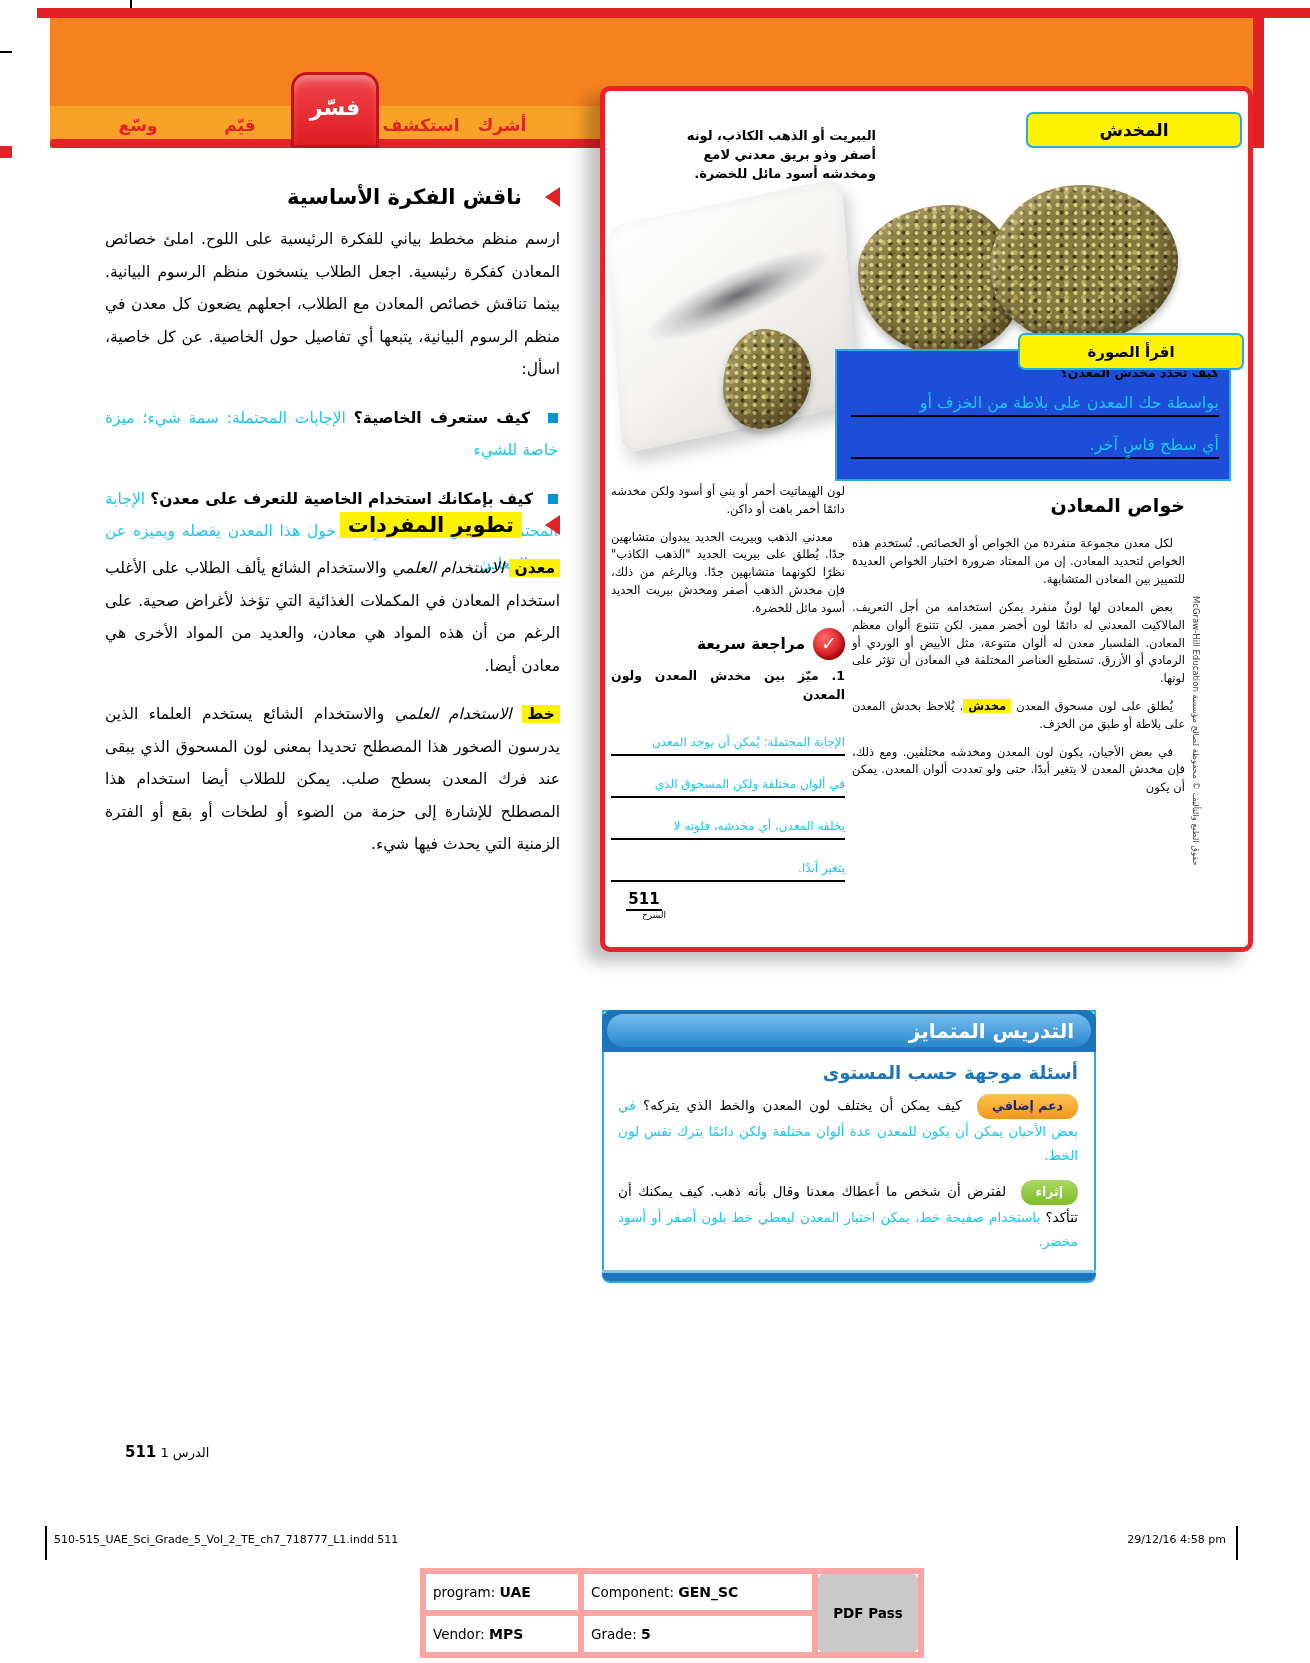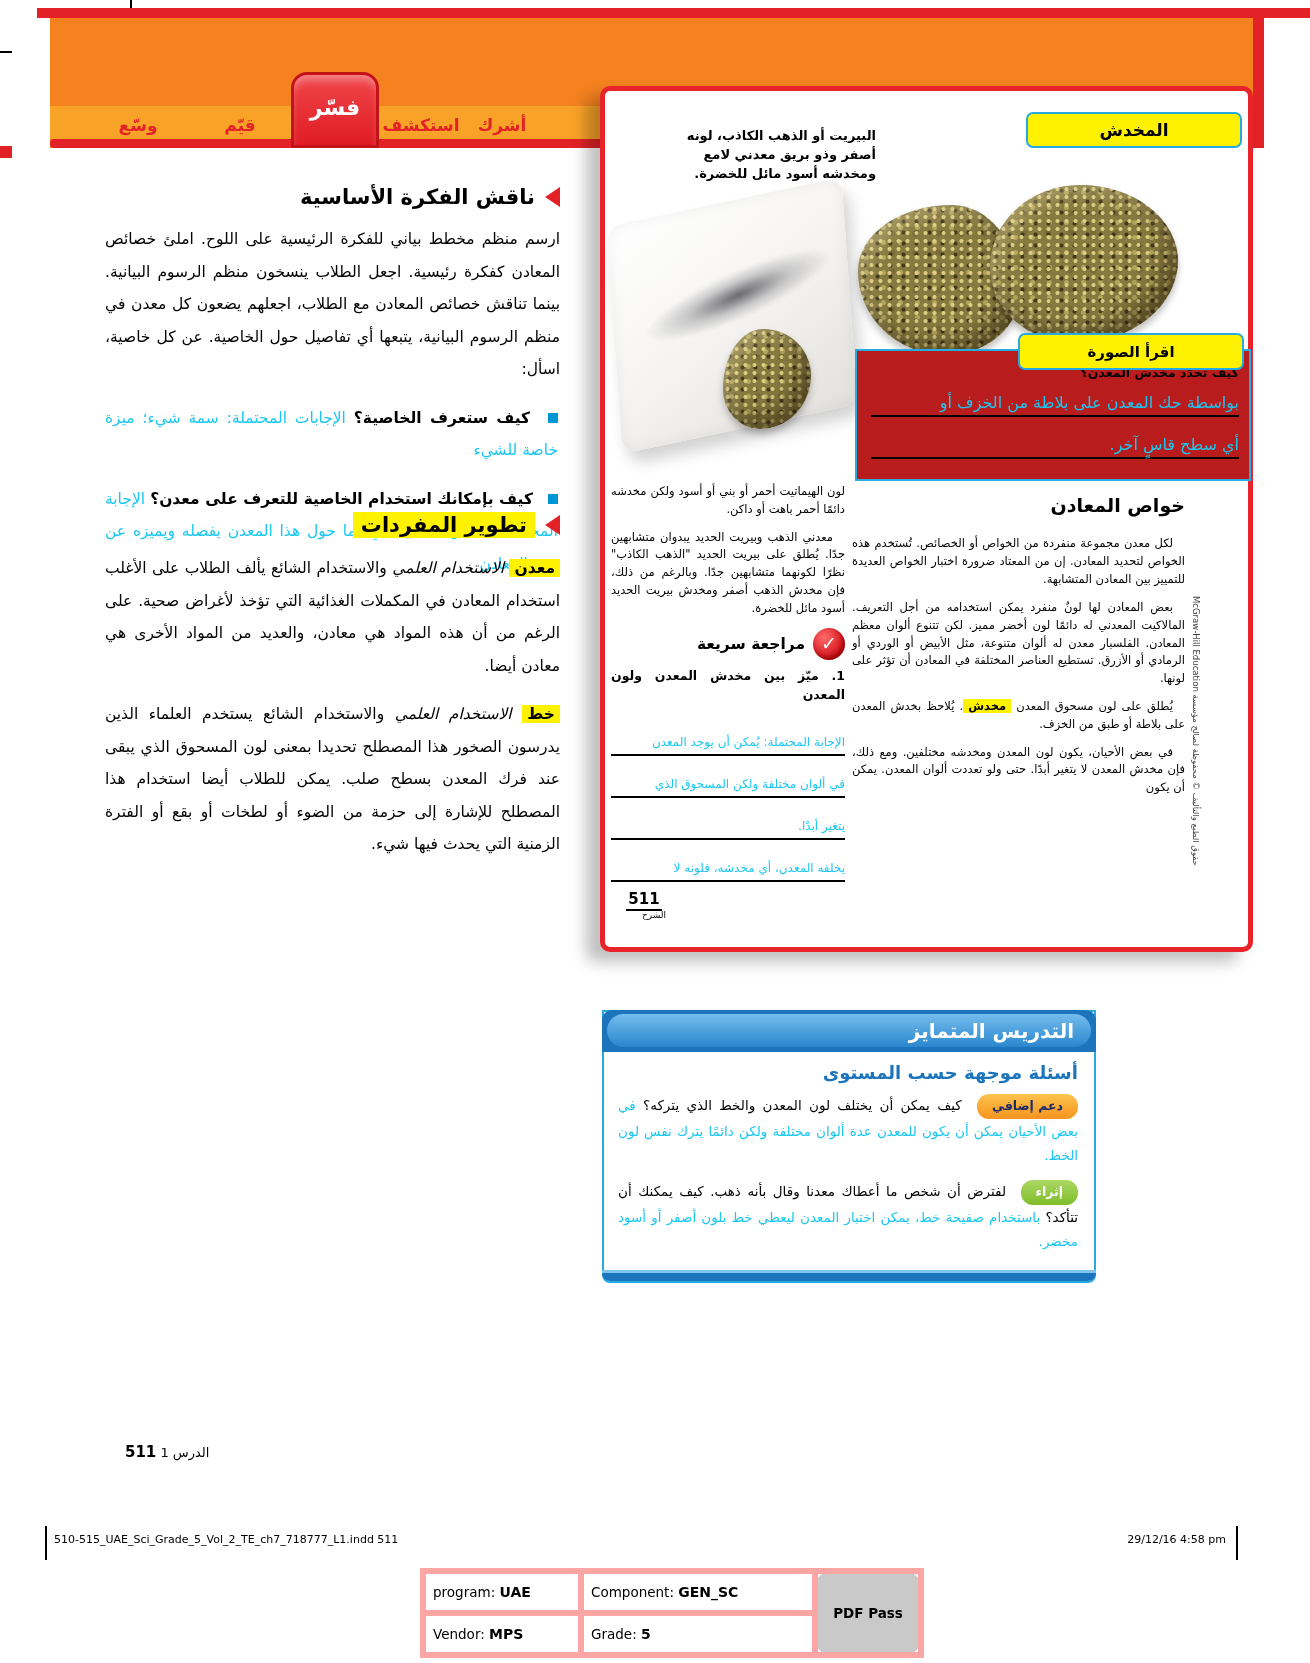--- a/index.html
+++ b/index.html
@@ -25,21 +25,21 @@
   #tab-active{position:absolute;left:241px;bottom:0;width:88px;height:70px;
       background:linear-gradient(#f0484d,#df1a21);border-radius:16px 16px 0 0;
       box-shadow:inset 0 0 0 3px #c31218, inset 0 8px 8px rgba(255,255,255,.35);
       display:flex;align-items:center;justify-content:center;color:#fff;font-weight:bold;
       font-size:22px;padding-bottom:6px;}
 
   
   .t-col{direction:rtl;text-align:justify;}
   #discuss-block{left:105px;top:185px;width:455px;}
   #vocab-block{left:105px;top:512px;width:455px;}
-  .sec-title{display:flex;align-items:center;gap:10px;font-size:21px;font-weight:bold;margin:0 0 14px;}
+  .sec-title{display:flex;align-items:center;gap:23px;font-size:21px;font-weight:bold;margin:0 0 14px;}
   .tri{width:0;height:0;border-top:10px solid transparent;border-bottom:10px solid transparent;
        border-right:15px solid #e32227;flex:0 0 auto;}
   .hl{background:#fff200;padding:1px 8px;}
   .t-col p{font-size:15.5px;line-height:2.1;margin:0 0 16px;}
   .bullet{padding-right:2px;}
   .sq{display:inline-block;width:10px;height:10px;background:#0096d6;margin-left:10px;}
   .cyan{color:#1bc7f2;}
   mark.term{background:#fff200;font-weight:bold;padding:0 5px;}
   .vocab-usage{font-style:italic;}
 
@@ -66,21 +66,21 @@
   #rock-b{left:385px;top:94px;width:188px;height:158px;border-radius:48% 52% 55% 45%/52% 48% 52% 48%;}
   #plate{left:7px;top:112px;width:240px;height:225px;transform:rotate(-12deg) skewX(-8deg);
       background:linear-gradient(150deg,#ffffff 0%,#f5f4f2 50%,#e2e0dc 100%);
       border-radius:16px;box-shadow:6px 12px 16px rgba(0,0,0,.18), inset 0 0 14px rgba(0,0,0,.06);}
   #smudge{left:30px;top:70px;width:195px;height:48px;transform:rotate(-12deg);
       background:radial-gradient(ellipse closest-side, rgba(70,70,76,.8), rgba(115,115,120,.35) 55%, transparent);
       filter:blur(1px);}
   #plate-rock{left:118px;top:238px;width:88px;height:100px;border-radius:46% 54% 58% 42%/60% 46% 54% 40%;}
 
   
-  #read-box{left:250px;top:258px;width:392px;height:128px;border:2.5px solid #29abe2;background:#b91c1c;z-index:2;}
+  #read-box{left:230px;top:258px;width:392px;height:128px;border:2.5px solid #29abe2;background:#1d4ed8;z-index:2;}
   #read-q{position:absolute;right:10px;top:14px;left:14px;direction:rtl;font-size:12.5px;font-weight:bold;}
   .ans-line{position:absolute;right:10px;left:14px;border-bottom:2.5px solid #000;
       color:#1bc7f2;font-size:16px;direction:rtl;padding-bottom:3px;}
   #ans1{top:42px;} #ans2{top:84px;}
 
   
   .pg-col{position:absolute;direction:rtl;text-align:justify;font-size:11.5px;line-height:1.55;}
   #mid-col{left:6px;top:392px;width:234px;}
   #props-col{left:247px;top:400px;width:333px;}
   .pg-col p{margin:0 0 10px;}
@@ -220,22 +220,22 @@
       <div class="review-head">
         <span class="check-badge">✓</span>
         <span class="review-title">مراجعة سريعة</span>
       </div>
       <p class="review-q">
         <strong>1.</strong>
         <span>ميّز بين مخدش المعدن ولون المعدن</span>
       </p>
       <div class="rev-ans">الإجابة المحتملة: يُمكن أن يوجد المعدن</div>
       <div class="rev-ans">في ألوان مختلفة ولكن المسحوق الذي</div>
+      <div class="rev-ans">يخلفه المعدن، أي مخدشه، فلونه لا</div>
       <div class="rev-ans">يتغير أبدًا.</div>
-      <div class="rev-ans">يخلفه المعدن، أي مخدشه، فلونه لا</div>
     </div>
 
     <div class="pg-col" id="props-col">
       <div id="props-title">خواص المعادن</div>
       <p class="indent">لكل معدن مجموعة منفردة من الخواص أو الخصائص. تُستخدم هذه الخواص لتحديد المعادن. إن من المعتاد ضرورة اختبار الخواص العديدة للتمييز بين المعادن المتشابهة.</p>
       <p class="indent">بعض المعادن لها لونٌ منفرد يمكن استخدامه من أجل التعريف. المالاكيت المعدني له دائمًا لون أخضر مميز. لكن تتنوع ألوان معظم المعادن. الفلسبار معدن له ألوان متنوعة، مثل الأبيض أو الوردي أو الرمادي أو الأزرق. تستطيع العناصر المختلفة في المعادن أن تؤثر على لونها.</p>
       <p class="indent">
         <span>يُطلق على لون مسحوق المعدن </span><mark class="term">مخدش</mark><span>. يُلاحظ بخدش المعدن على بلاطة أو طبق من الخزف.</span>
       </p>
       <p class="indent">في بعض الأحيان، يكون لون المعدن ومخدشه مختلفين. ومع ذلك، فإن مخدش المعدن لا يتغير أبدًا. حتى ولو تعددت ألوان المعدن. يمكن أن يكون</p>

